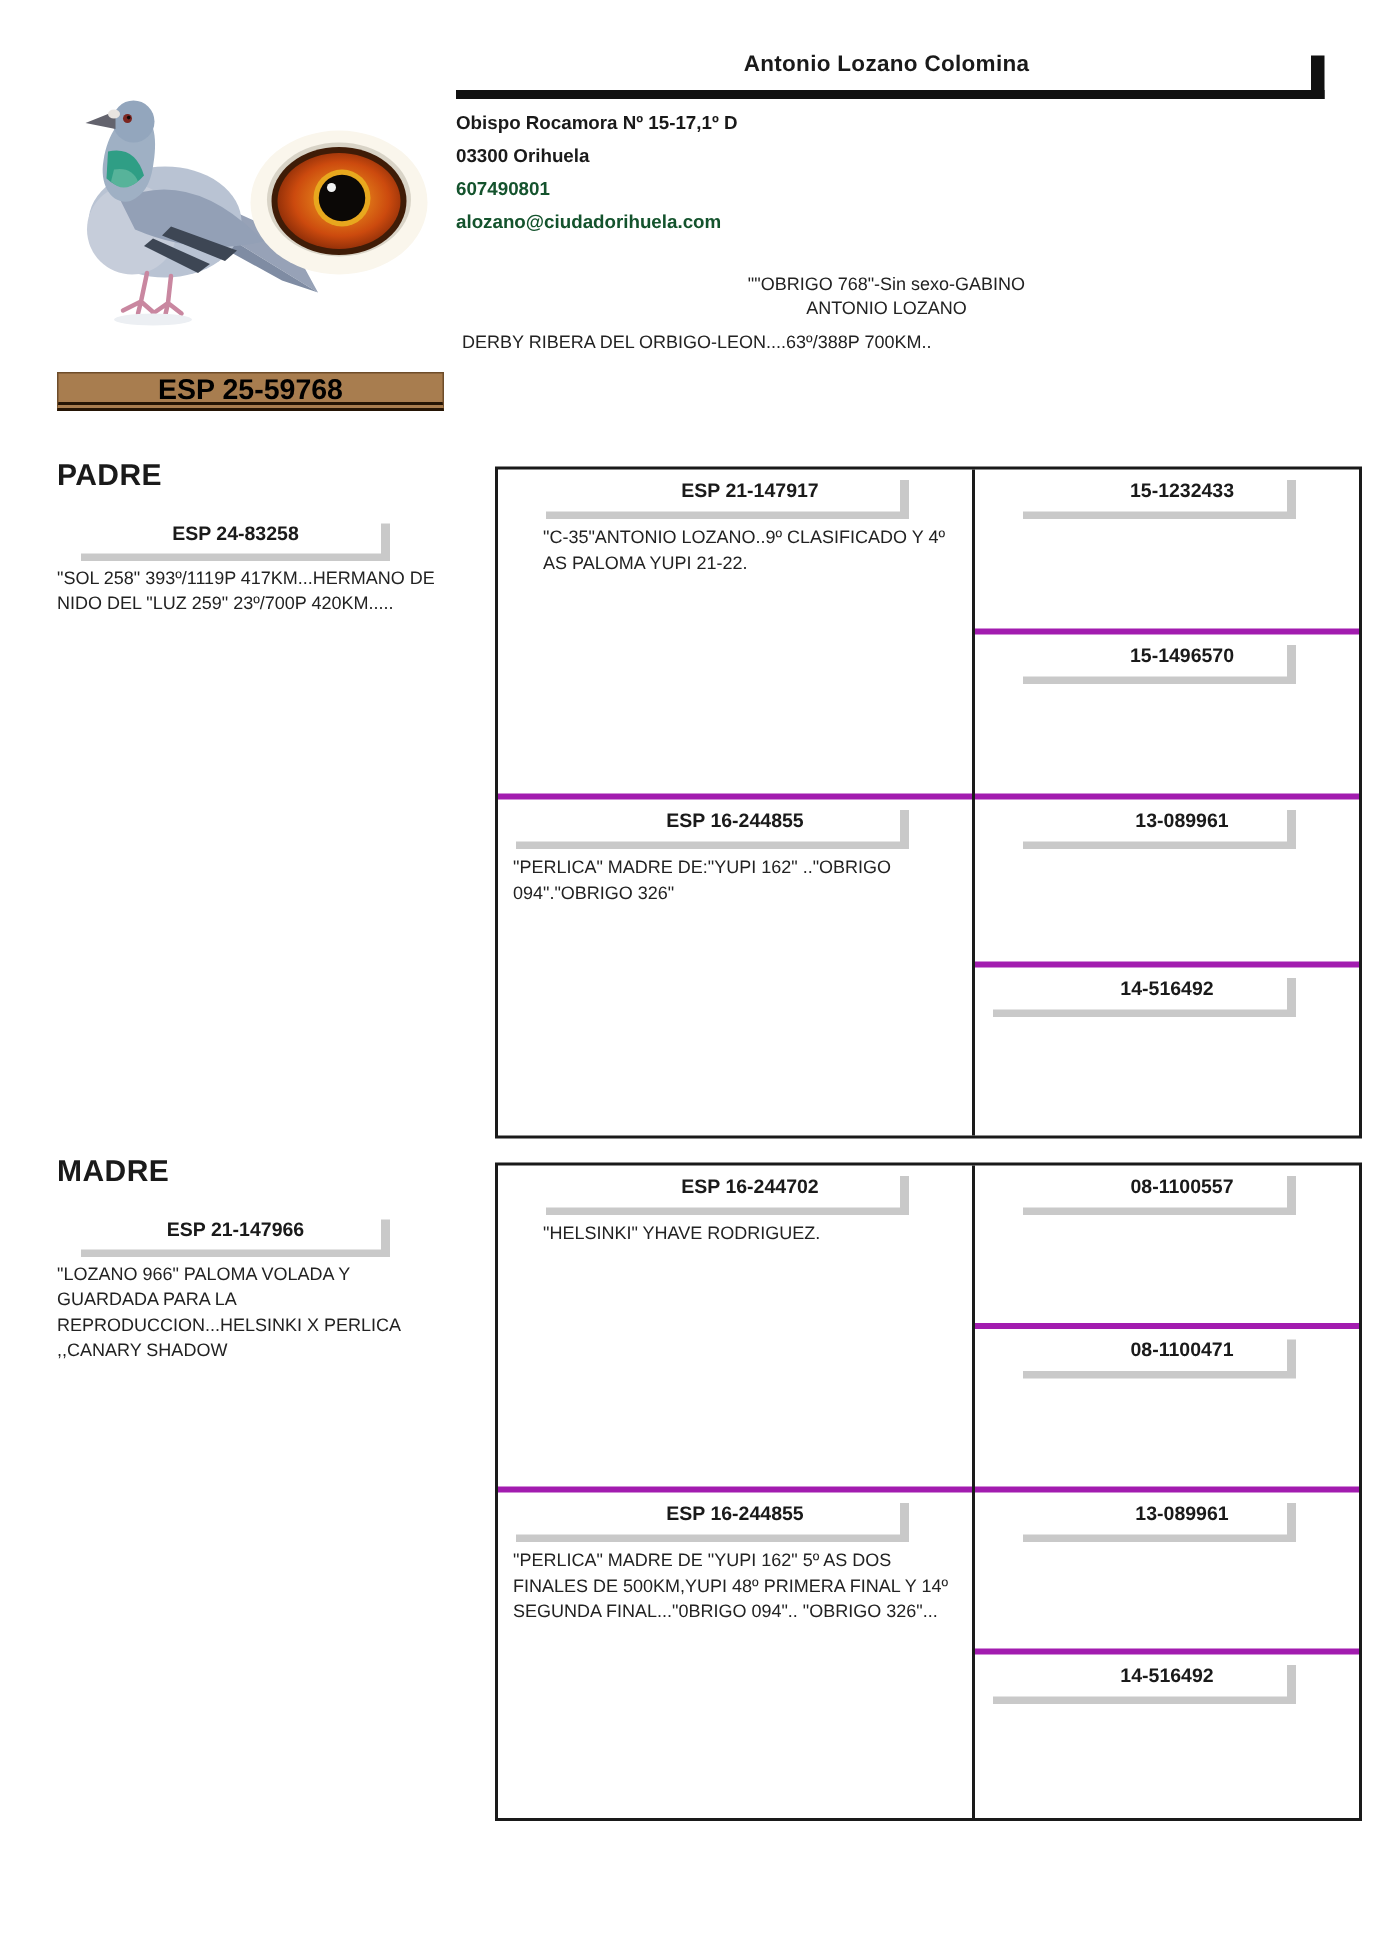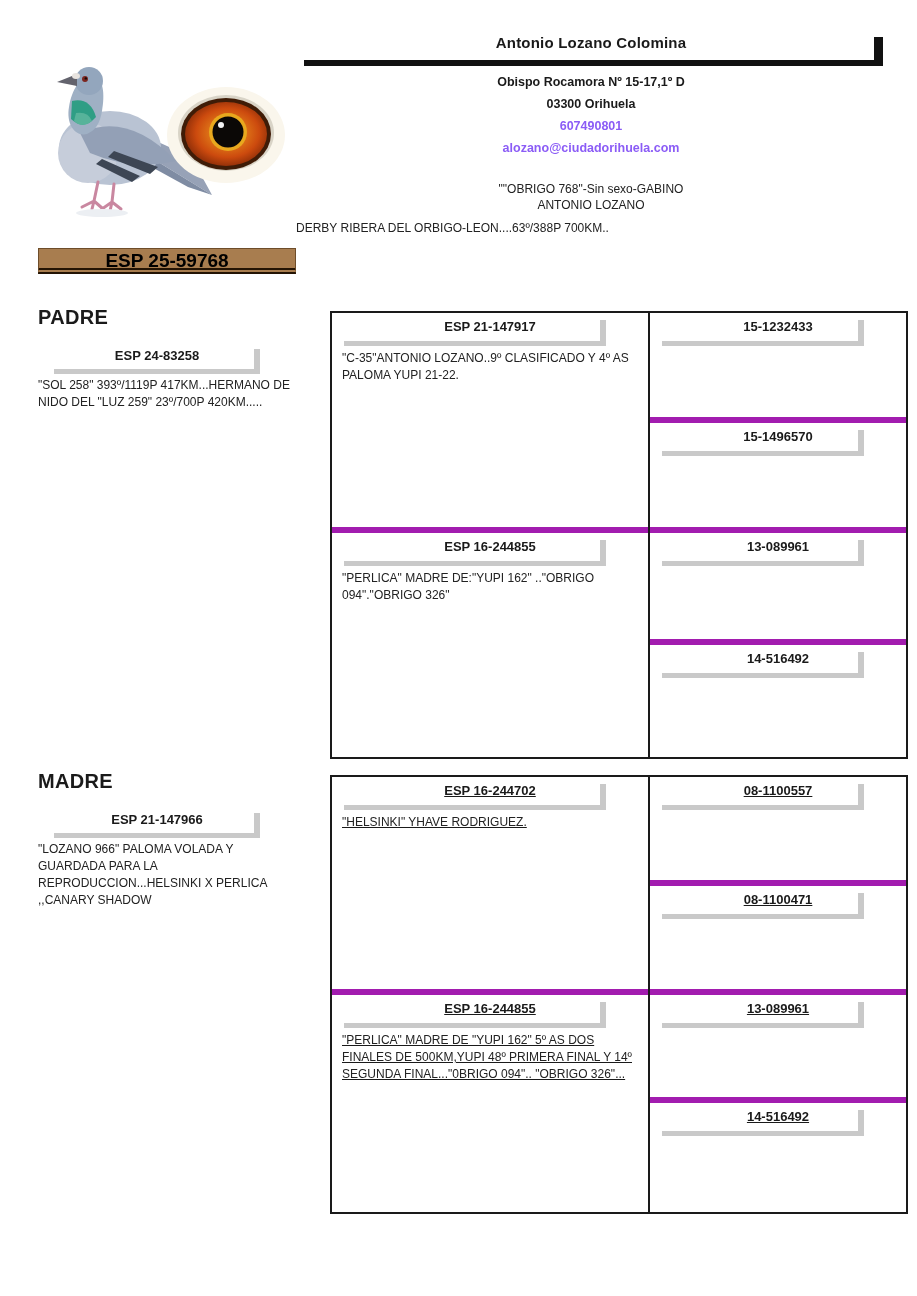--- a/index.html
+++ b/index.html
@@ -6,49 +6,49 @@
   html,body { background:#ffffff; }
   body { font-family:"Liberation Sans", sans-serif; color:#1a1a1a; }
   .sheet { position:relative; width:917px; height:1296px; background:#ffffff; overflow:hidden; }
 
   
   .owner-name { position:absolute; left:304px; top:34px; width:574px; text-align:center;
                 font-size:15px; font-weight:bold; letter-spacing:.2px; }
   .head-rule  { position:absolute; left:304px; top:60px; width:579px; height:6px; background:#111; }
   .head-riser { position:absolute; left:874px; top:37px; width:9px; height:29px; background:#111; }
 
-  .contact { position:absolute; left:304px; top:71px; width:574px; text-align:center;
+  .contact { position:absolute; left:304px; top:71px; width:574px; 
              font-size:12.5px; font-weight:bold; }
   .contact div { line-height:22px; }
-  .link-blue { color:#8b5cf6; }
+  .link-blue { color:#14532d; }
 
   .bird-lines { position:absolute; left:304px; top:181px; width:574px; text-align:center;
                 font-size:12px; line-height:16px; color:#222; }
-  .performance { position:absolute; left:296px; top:221px; font-size:12px; color:#222; }
+  .performance { position:absolute; left:308px; top:221px; font-size:12px; color:#222; }
 
   
   .ring-banner { position:absolute; left:38px; top:248px; width:258px; height:26px;
                  background:#a87d4f; border:1px solid #6e4d2a; border-bottom:6px double #241404;
                  color:#000000; font-size:19px; font-weight:bold; text-align:center; line-height:23px; }
 
   
   .sec-heading { position:absolute; left:38px; font-size:20px; font-weight:bold; letter-spacing:.3px; }
   .solo-ring { position:absolute; left:52px; width:210px; height:30px; text-align:center;
                font-size:13px; font-weight:bold; padding-top:4px; }
   .solo-ring .hbar  { position:absolute; left:2px; right:2px; bottom:0; height:5px; background:#c9c9c9; }
   .solo-ring .riser { position:absolute; right:2px; bottom:0; width:6px; height:25px; background:#c9c9c9; }
   .sec-desc { position:absolute; left:38px; font-size:12px; line-height:17px; color:#222; }
 
   
   .pedigree-block { position:absolute; left:330px; width:578px; border:2px solid #1a1a1a;
                     display:flex; background:#fff; }
   .col-parents { width:318px; border-right:2px solid #1a1a1a; display:flex; flex-direction:column; }
   .col-gp { flex:1; display:flex; flex-direction:column; }
   .cell { position:relative; }
-  .cell.bordered { border-bottom:6px solid #a21caf; }
+  .cell.bordered { border-bottom:4px solid #a21caf;padding-left:20px; }
   .cell.grow { flex:1; }
   .ring-header { position:relative; height:33px; padding-top:6px; text-align:center;
                  font-size:13px; font-weight:bold; }
   .ring-header .hbar  { position:absolute; left:12px; right:48px; bottom:0; height:5px; background:#c9c9c9; }
   .ring-header .riser { position:absolute; right:42px; bottom:0; width:6px; height:26px; background:#c9c9c9; }
   .cell-desc { padding:4px 10px 0 10px; font-size:12px; line-height:17px; color:#222; text-align:left; }
 
   
   .pigeon-photo { position:absolute; left:30px; top:55px; width:192px; height:166px; }
   .eye-photo    { position:absolute; left:165px; top:84px; width:122px; height:102px; }
@@ -177,21 +177,21 @@
   </div>
 
   <div class="sec-heading" style="top:770px;">MADRE</div>
   <div class="solo-ring" style="top:808px;">
     <span>ESP 21-147966</span>
     <i class="hbar"></i>
     <i class="riser"></i>
   </div>
   <div class="sec-desc" style="top:841px; width:262px;">"LOZANO 966" PALOMA VOLADA Y GUARDADA PARA LA REPRODUCCION...HELSINKI X PERLICA ,,CANARY SHADOW</div>
 
-  <div class="pedigree-block" style="top:775px; height:439px;text-decoration:underline;">
+  <div class="pedigree-block" style="top:775px; height:439px;">
     <div class="col-parents">
       <div class="cell bordered" style="height:218px;">
         <div class="ring-header">
           <span>ESP 16-244702</span>
           <i class="hbar"></i>
           <i class="riser"></i>
         </div>
         <div class="cell-desc">"HELSINKI" YHAVE RODRIGUEZ.</div>
       </div>
       <div class="cell grow">

